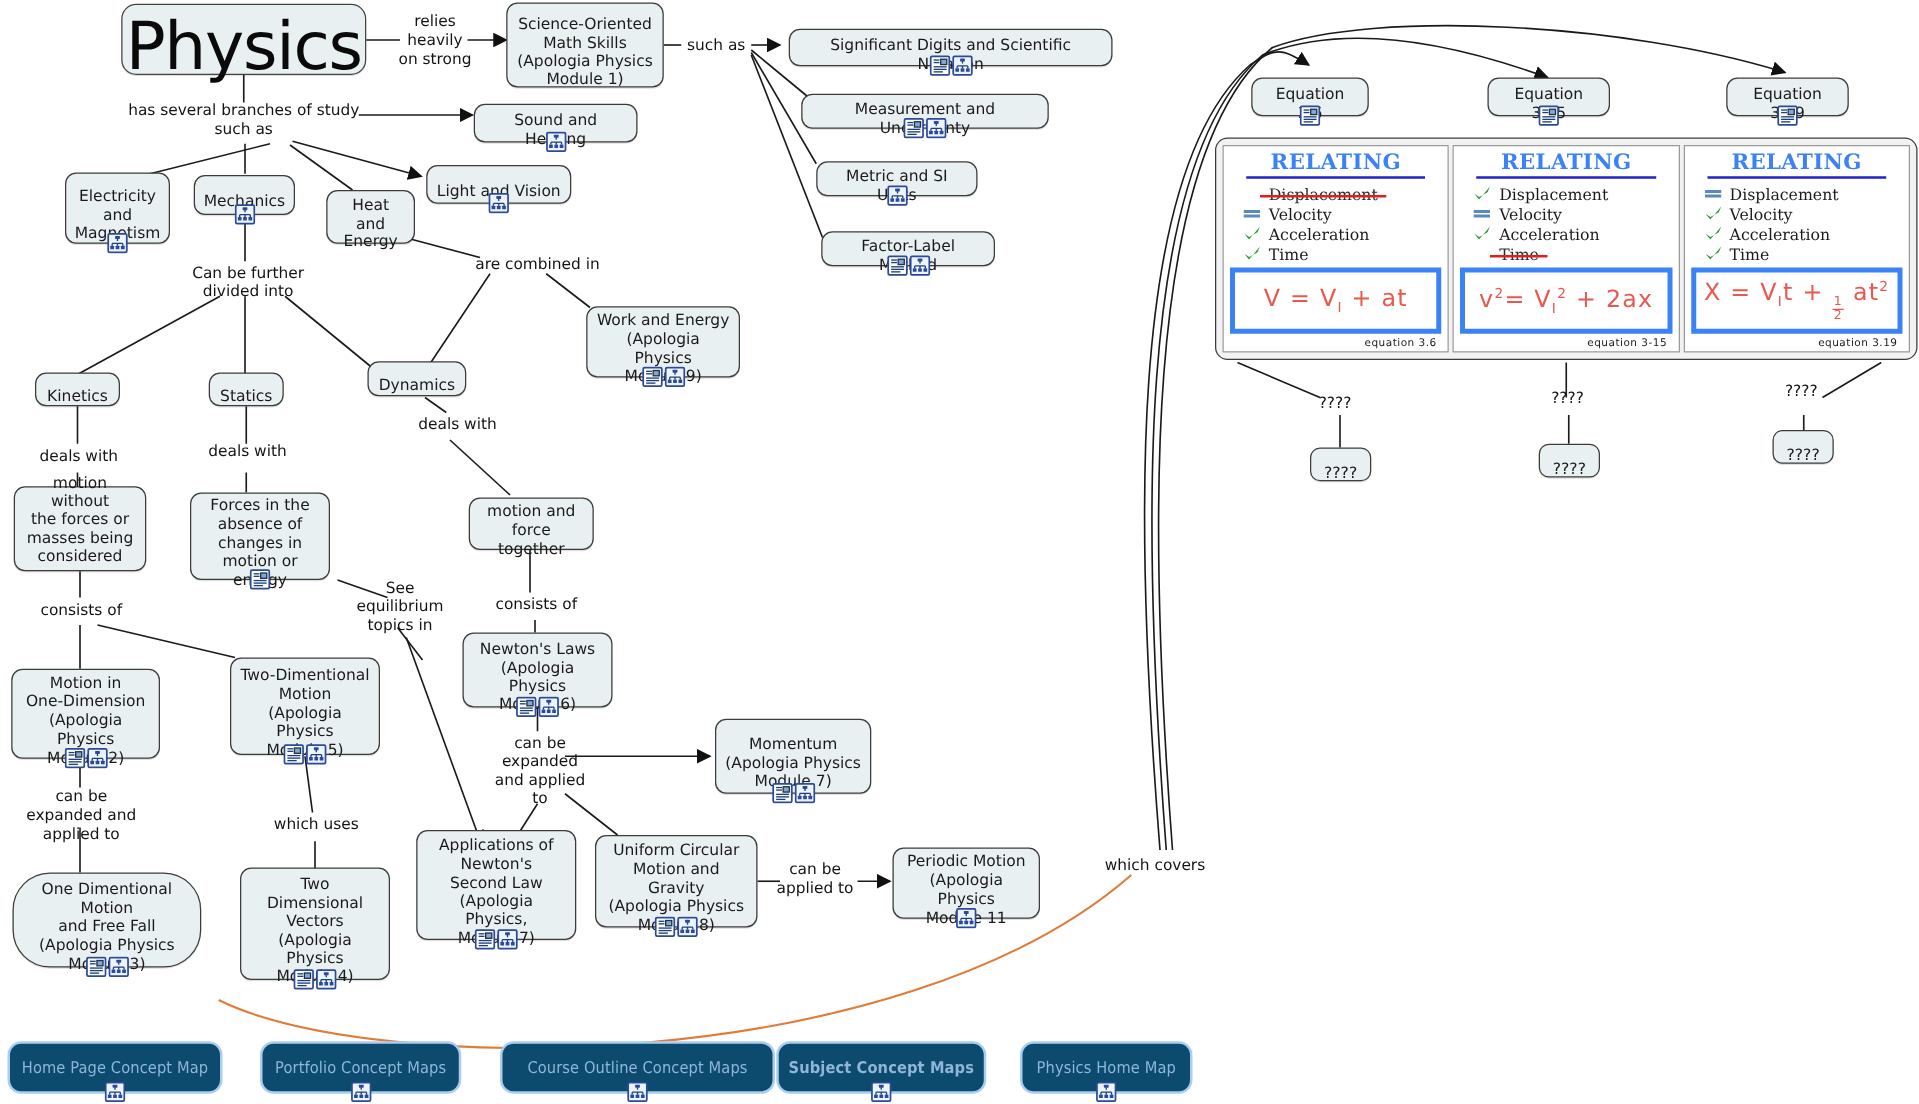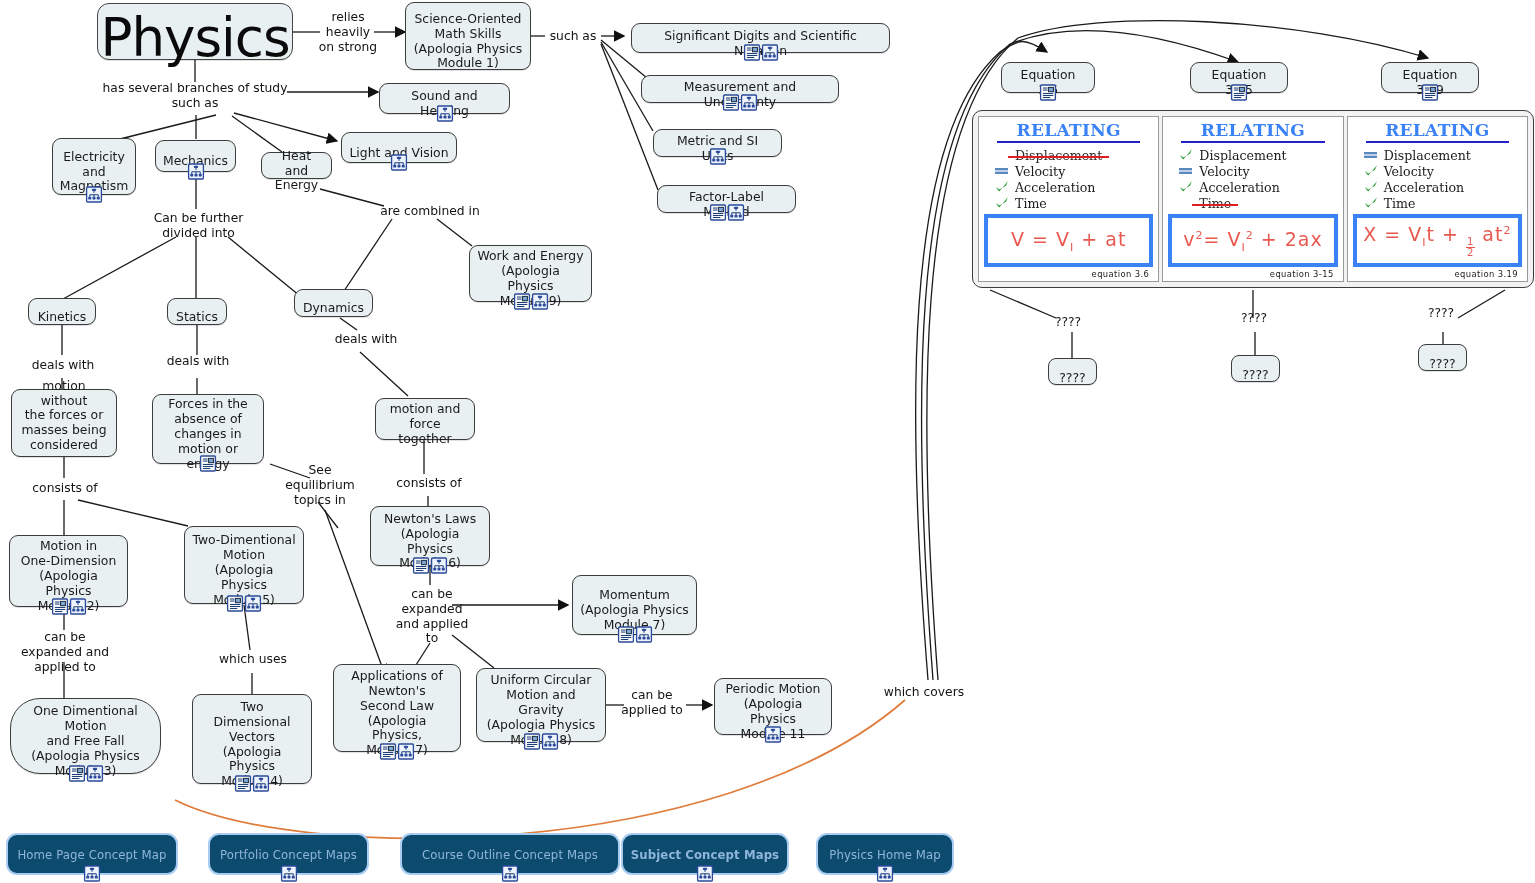--- a/index.html
+++ b/index.html
@@ -380,21 +380,21 @@
           <g fill="#2b4a9b">
             <rect x="6.2" y="2.6" width="3.6" height="2.2" rx=".4"></rect>
             <rect x="2.6" y="10" width="2.8" height="2.6" rx=".4"></rect>
             <rect x="6.6" y="10" width="2.8" height="2.6" rx=".4"></rect>
             <rect x="10.6" y="10" width="2.8" height="2.6" rx=".4"></rect>
           </g>
         </svg>
     </span>
   </div>
 
-  <div class="node" style="left:261px;top:152px;width:71px;height:27px;">
+  <div class="node" style="left:261px;top:152px;width:71px;height:43px;">
     <span class="lbl">Heat and
 Energy</span>
   </div>
 
   <div class="node" style="left:469px;top:245px;width:123px;height:57px;">
     <span class="lbl">Work and Energy
 (Apologia Physics
 Module 9)</span>
     <span class="icons">
       <svg class="ic" viewBox="0 0 16 16">

